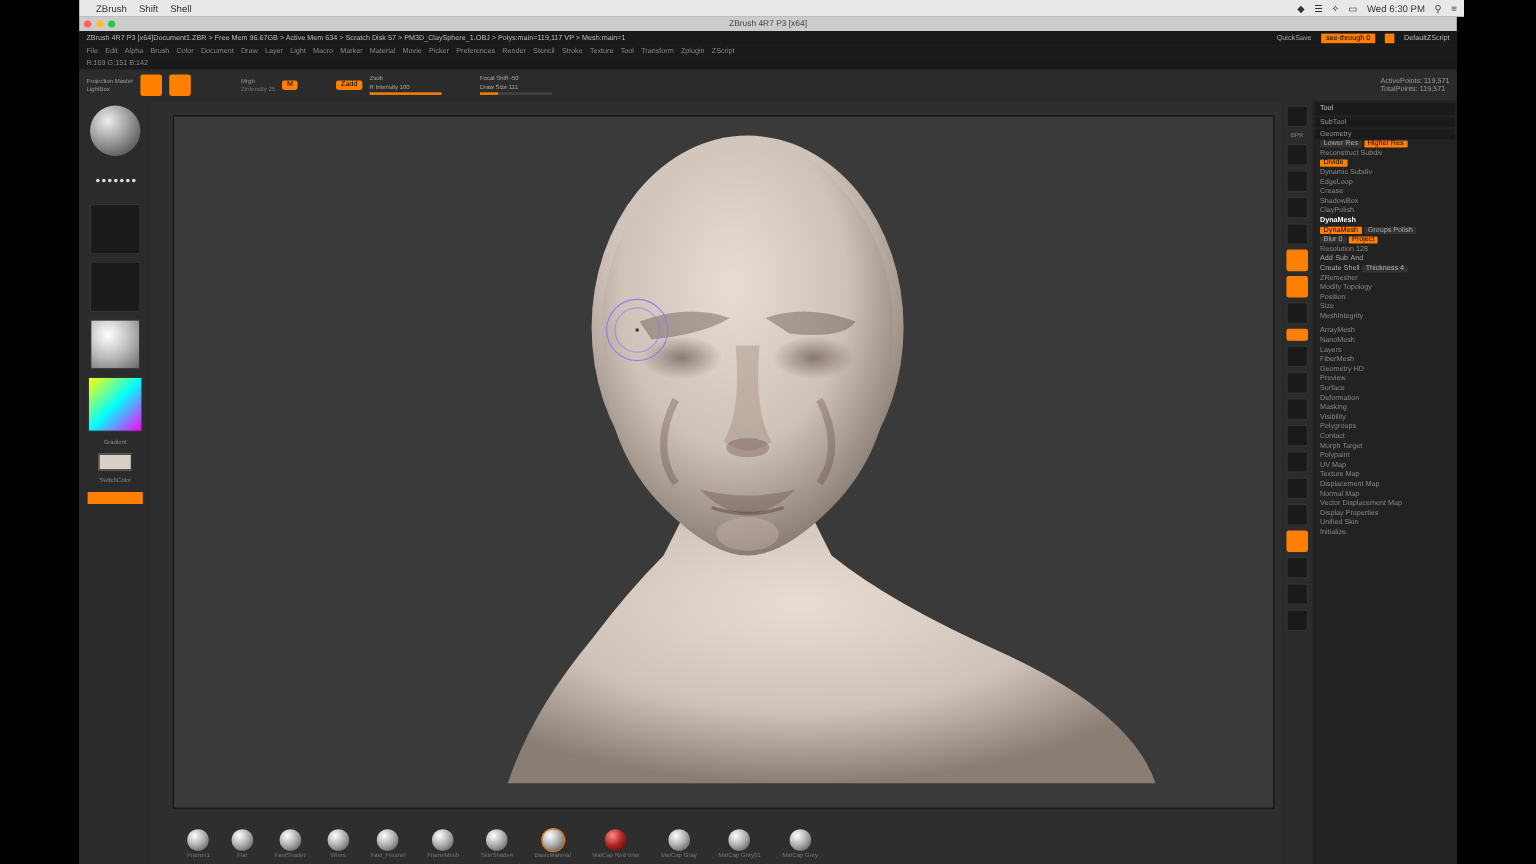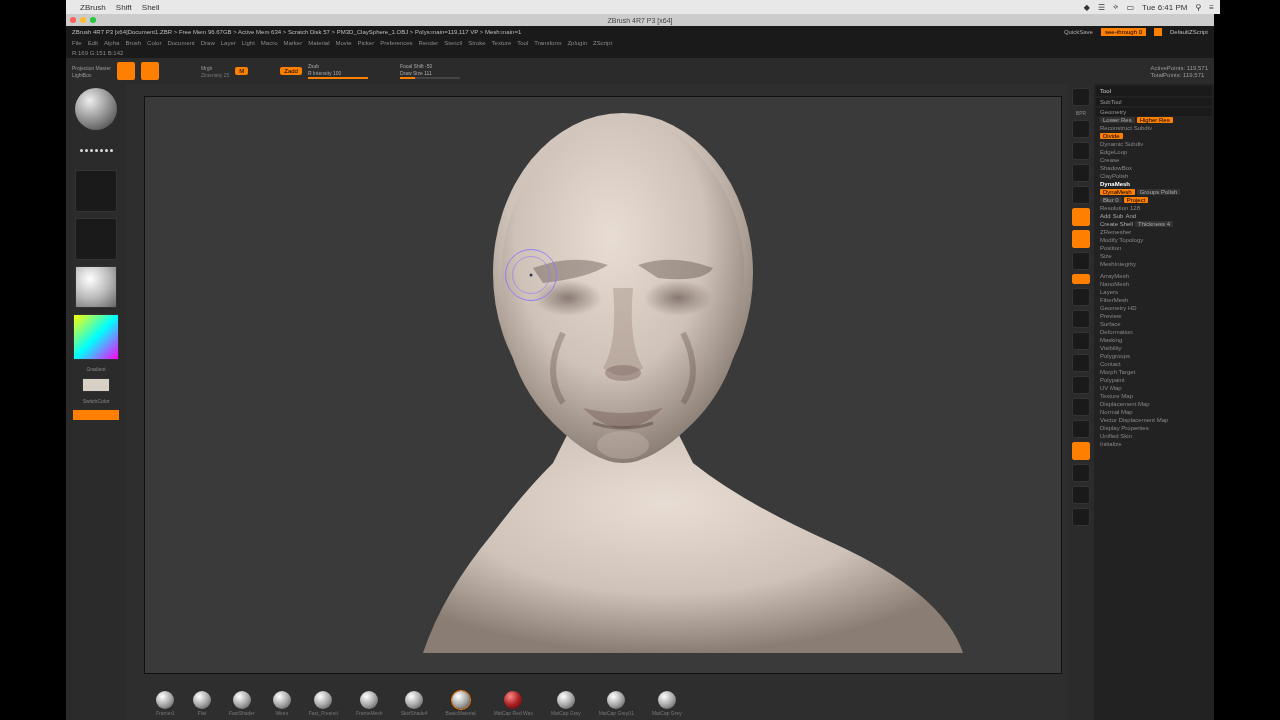--- a/index.html
+++ b/index.html
@@ -72,21 +72,21 @@
 <div class="mac-menubar">
   <span class="apple"></span>
   <span class="menu-item">ZBrush</span>
   <span class="menu-item">Shift</span>
   <span class="menu-item">Shell</span>
   <div class="right">
     <span>◆</span>
     <span>☰</span>
     <span>⟡</span>
     <span>▭</span>
-    <span>Tue 6:41 PM</span>
+    <span>Wed 6:30 PM</span>
     <span>⚲</span>
     <span>≡</span>
   </div>
 </div>
 <div class="mac-titlebar">
   <div class="traffic">
     <span class="tl-red"></span>
     <span class="tl-yellow"></span>
     <span class="tl-green"></span>
   </div>

